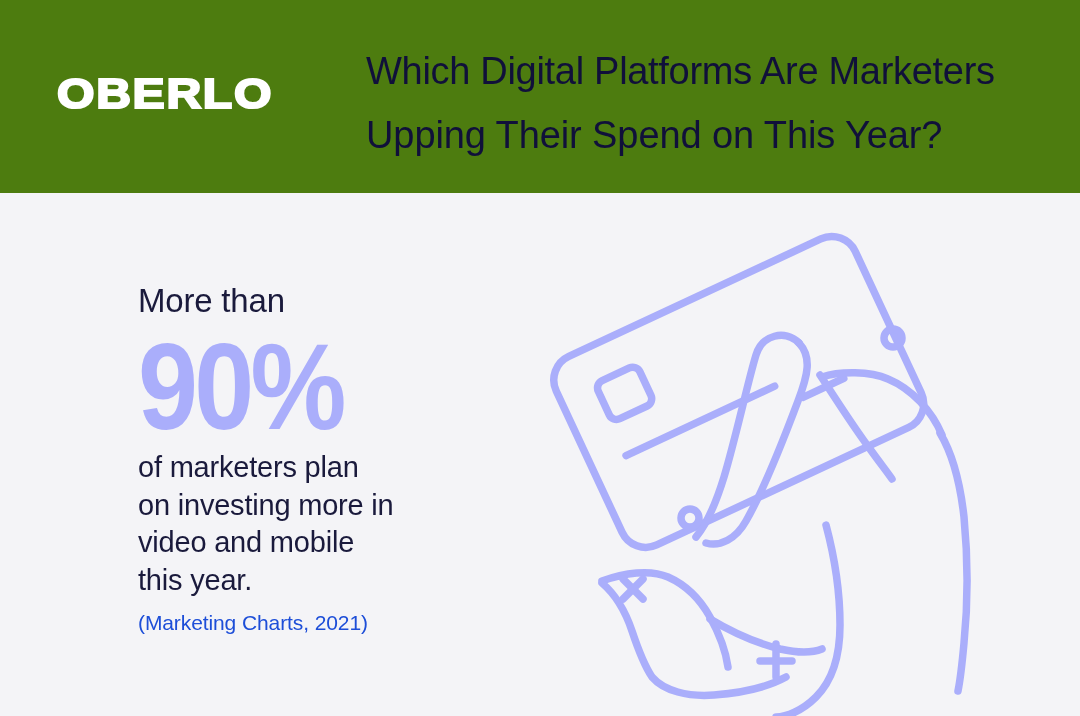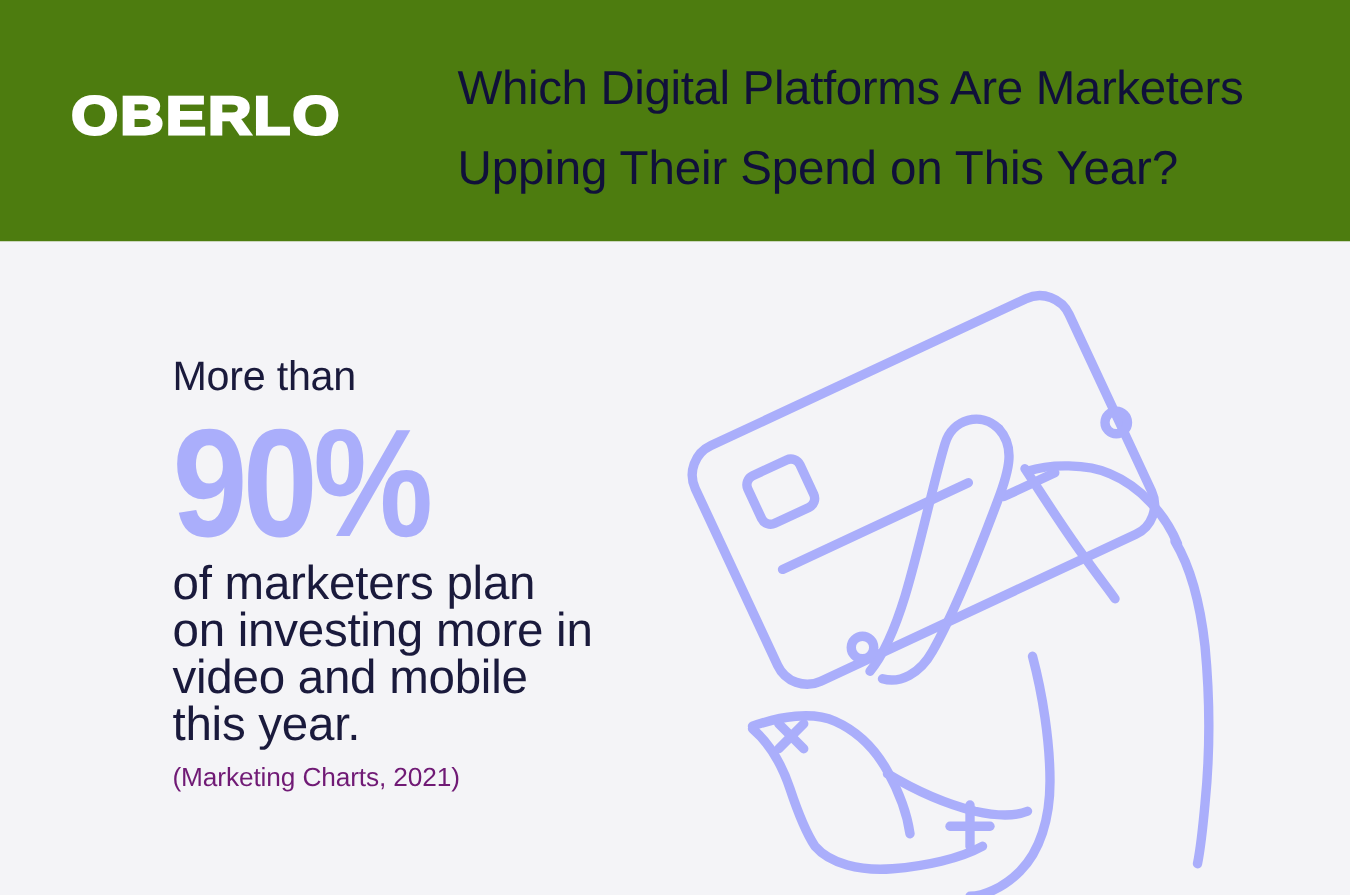--- a/index.html
+++ b/index.html
@@ -91,34 +91,34 @@
     line-height: 104px;
     font-weight: 700;
     color: #AAAEFB;
     letter-spacing: -4px;
     margin-top: 10px;
     margin-bottom: 8px;
     transform: scaleX(0.93) scaleY(1.06);
     transform-origin: left top;
   }
   .stat-body {
-    font-size: 38px;
+    font-size: 29px;
     line-height: 37.5px;
     font-weight: 400;
     color: #1A1A3C;
     letter-spacing: -0.2px;
     margin-top: 14px;
   }
   .stat-body .ln { display: block; white-space: nowrap; }
   .stat-source {
     margin-top: 11px;
     font-size: 21px;
     line-height: 26px;
     font-weight: 400;
-    color: #701a75;
+    color: #1d4ed8;
     letter-spacing: -0.1px;
     white-space: nowrap;
   }
 
   
   .illustration {
     position: absolute;
     left: 540px;
     top: 225px;
     width: 540px;

